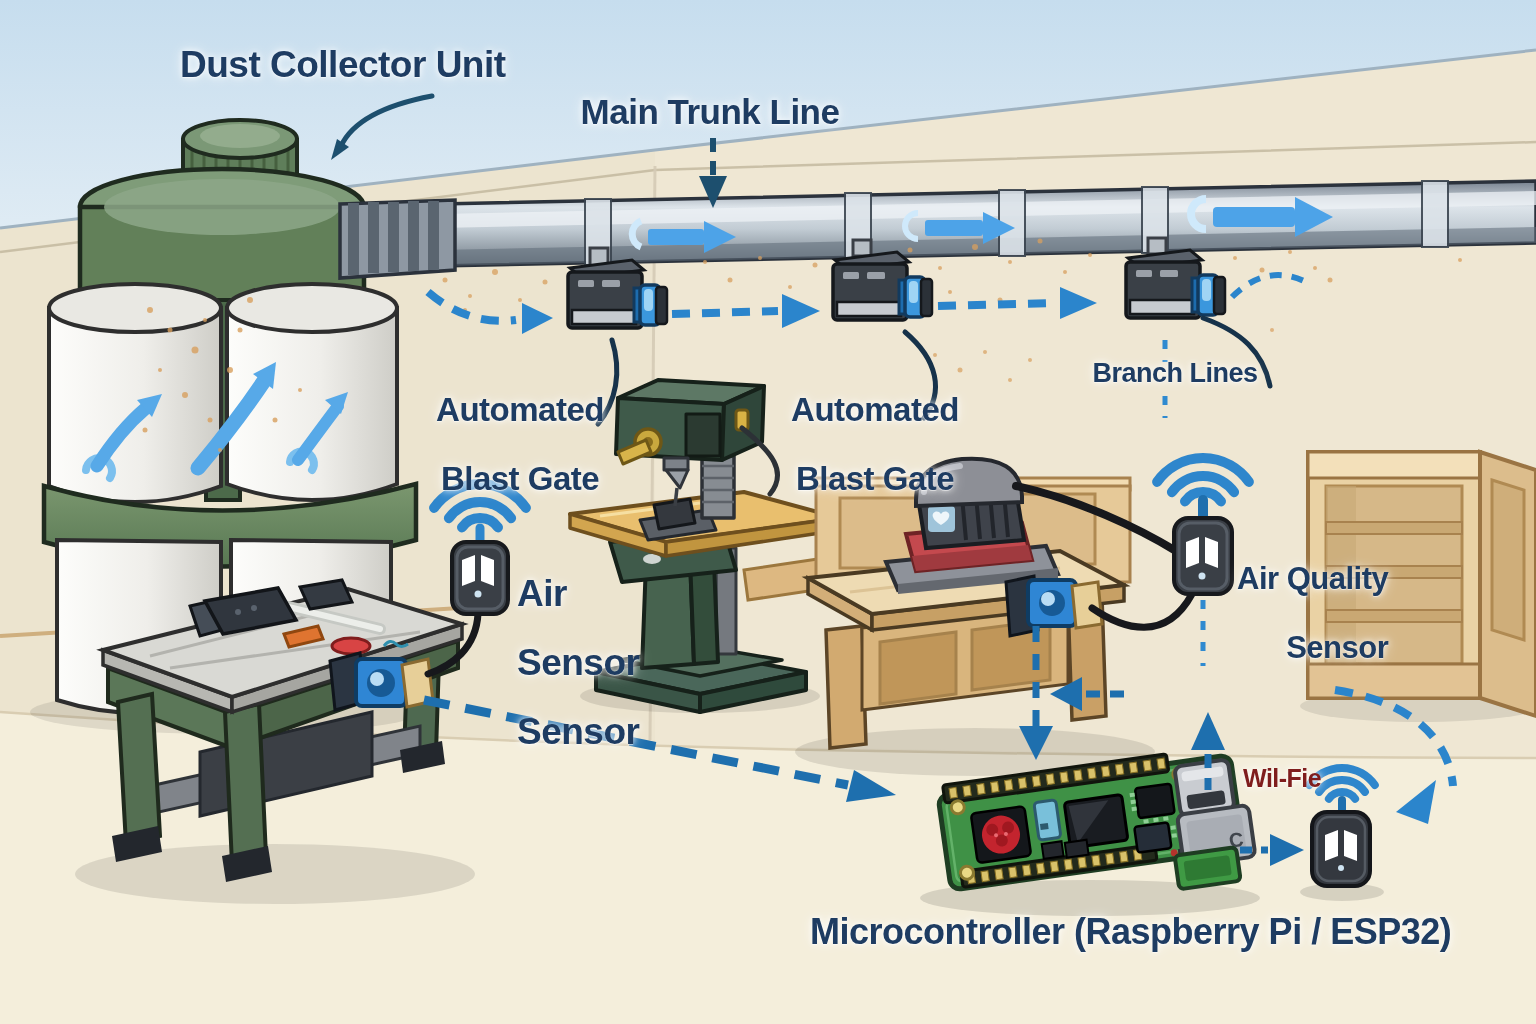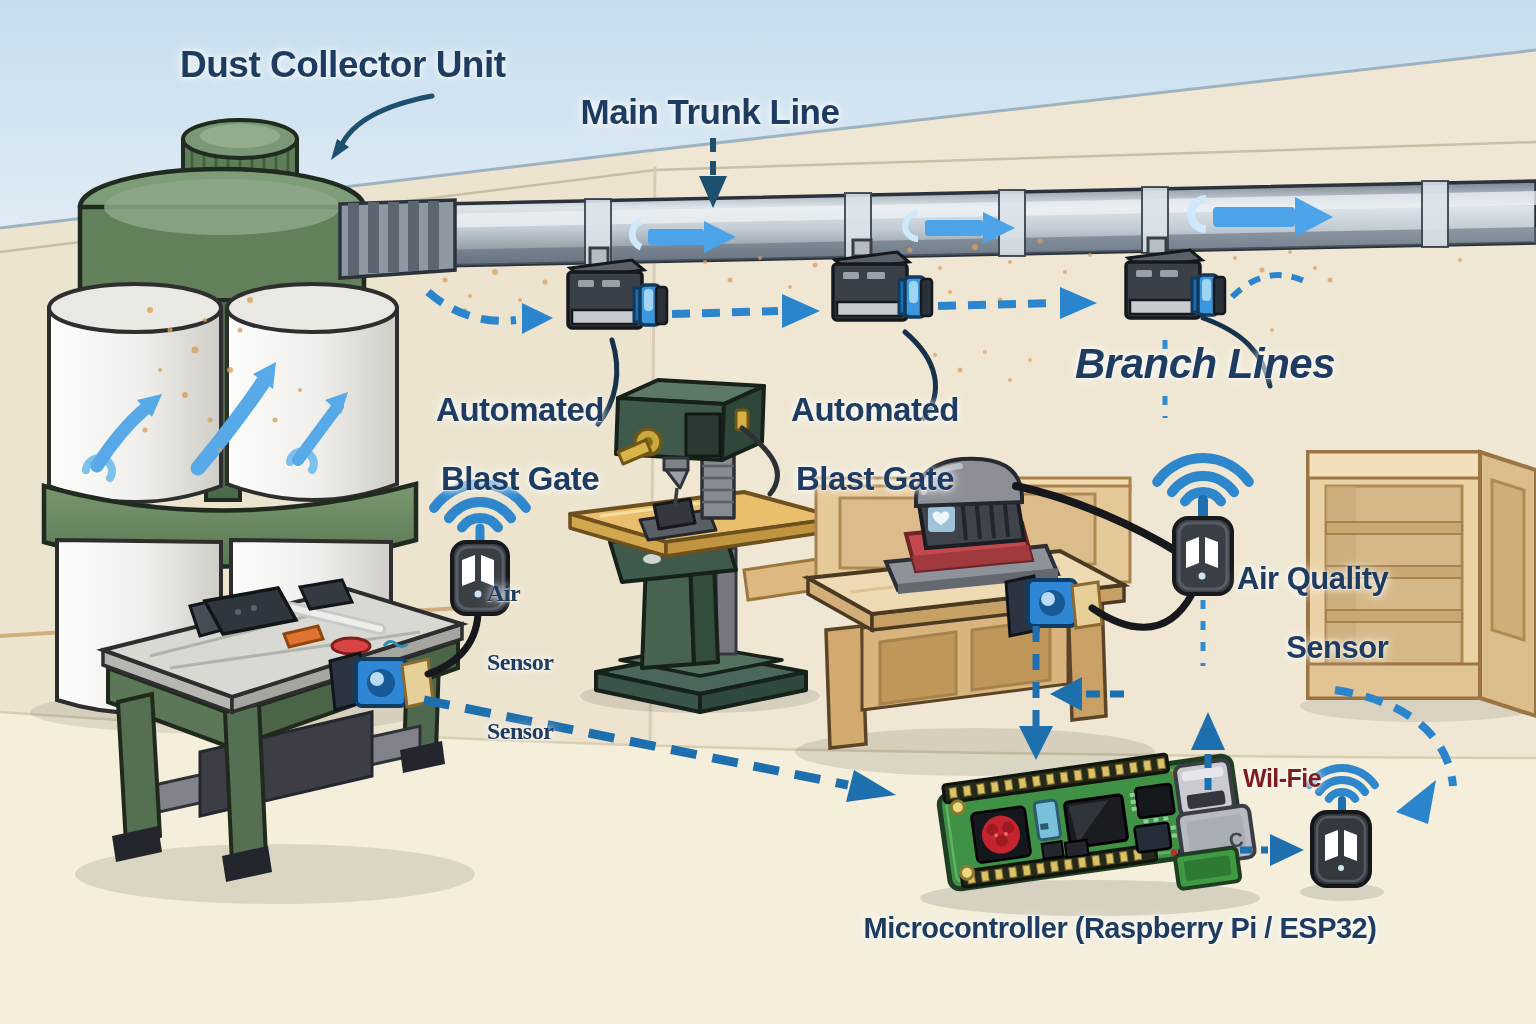--- a/index.html
+++ b/index.html
@@ -508,30 +508,30 @@
 <div class="lbl center" style="left:420px;top:360px;width:200px;font-size:33px;">
   <span>Automated</span>
   <span>Blast Gate</span>
 </div>
 
 <div class="lbl center" style="left:775px;top:360px;width:200px;font-size:33px;">
   <span>Automated</span>
   <span>Blast Gate</span>
 </div>
 
-<div class="lbl center" style="left:1075px;top:340px;width:200px;font-size:42px;font-style:italic;">Branch Lines</div>
-
-<div class="lbl" style="left:487px;top:543px;font-size:24px;line-height:37px;font-family:Liberation Serif, serif;">
+<div class="lbl center" style="left:1075px;top:358px;width:200px;font-size:27px;">Branch Lines</div>
+
+<div class="lbl" style="left:517px;top:543px;font-size:37px;line-height:37px;">
   <span>Air</span>
   <span>Sensor</span>
   <span>Sensor</span>
 </div>
 
 <div class="lbl" style="left:1237px;top:528px;font-size:31px;line-height:37px;text-align:right;">
   <span>Air Quality</span>
   <span>Sensor</span>
 </div>
 
 
 <div class="lbl teal" style="left:1243px;top:764px;font-size:25px;">Wil-Fie</div>
 
-<div class="lbl center" style="left:810px;top:912px;width:620px;font-size:29px;">Microcontroller (Raspberry Pi / ESP32)</div>
+<div class="lbl center" style="left:810px;top:912px;width:620px;font-size:36px;">Microcontroller (Raspberry Pi / ESP32)</div>
 </div>
 
 </body></html>

